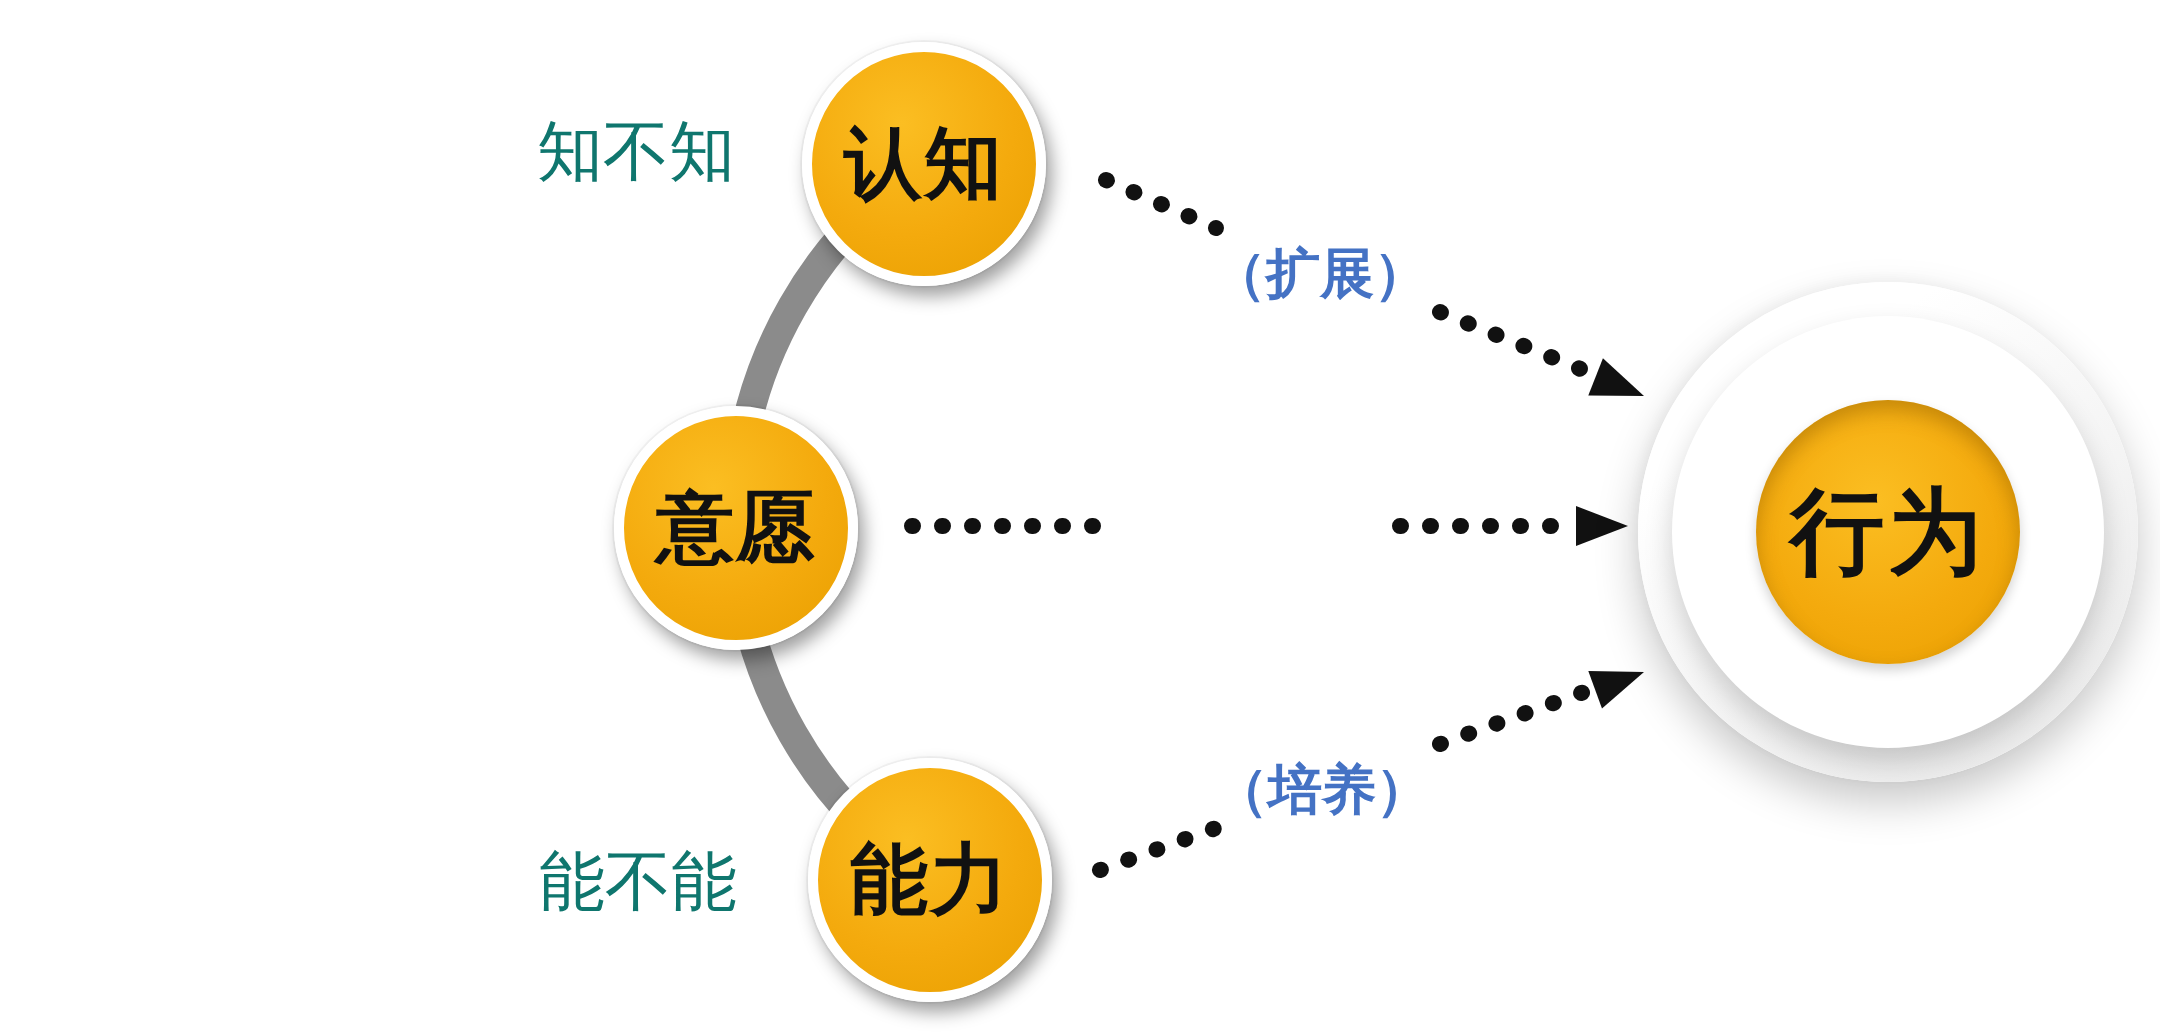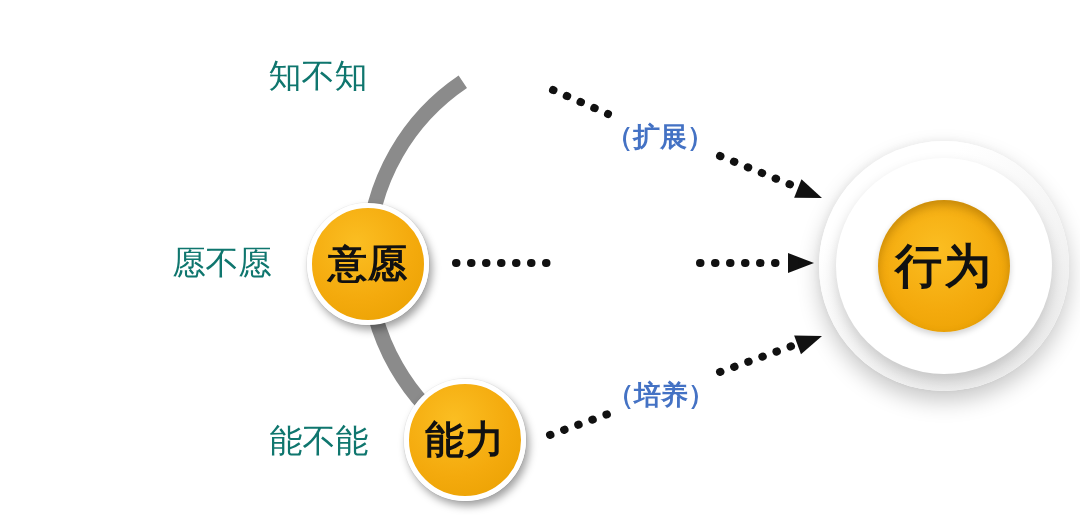--- a/index.html
+++ b/index.html
@@ -100,23 +100,25 @@
     <line class="dotline" x1="456" y1="263" x2="558" y2="263"></line>
     <line class="dotline" x1="700" y1="263" x2="782" y2="263"></line>
     <polygon class="ahead" points="0,0 -26,-10 -26,10" transform="translate(814,263)"></polygon>
 
     <line class="dotline" x1="550" y1="435" x2="608" y2="414"></line>
     <line class="dotline" x1="720" y1="372" x2="792" y2="346"></line>
     <polygon class="ahead" points="0,0 -26,-10 -26,10" transform="translate(822,336) rotate(-20)"></polygon>
   </svg>
 
   <div class="question q-know">知不知</div>
-  <div class="question q-will">愿不愿</div>
   <div class="question q-can">能不能</div>
 
+  <div class="node node-cognition">
+    <span class="node-label">认知</span>
+  </div>
   <div class="node node-willingness">
     <span class="node-label">意愿</span>
   </div>
   <div class="node node-ability">
     <span class="node-label">能力</span>
   </div>
 
   <div class="action a-expand">（扩展）</div>
   <div class="action a-cultivate">（培养）</div>
 

